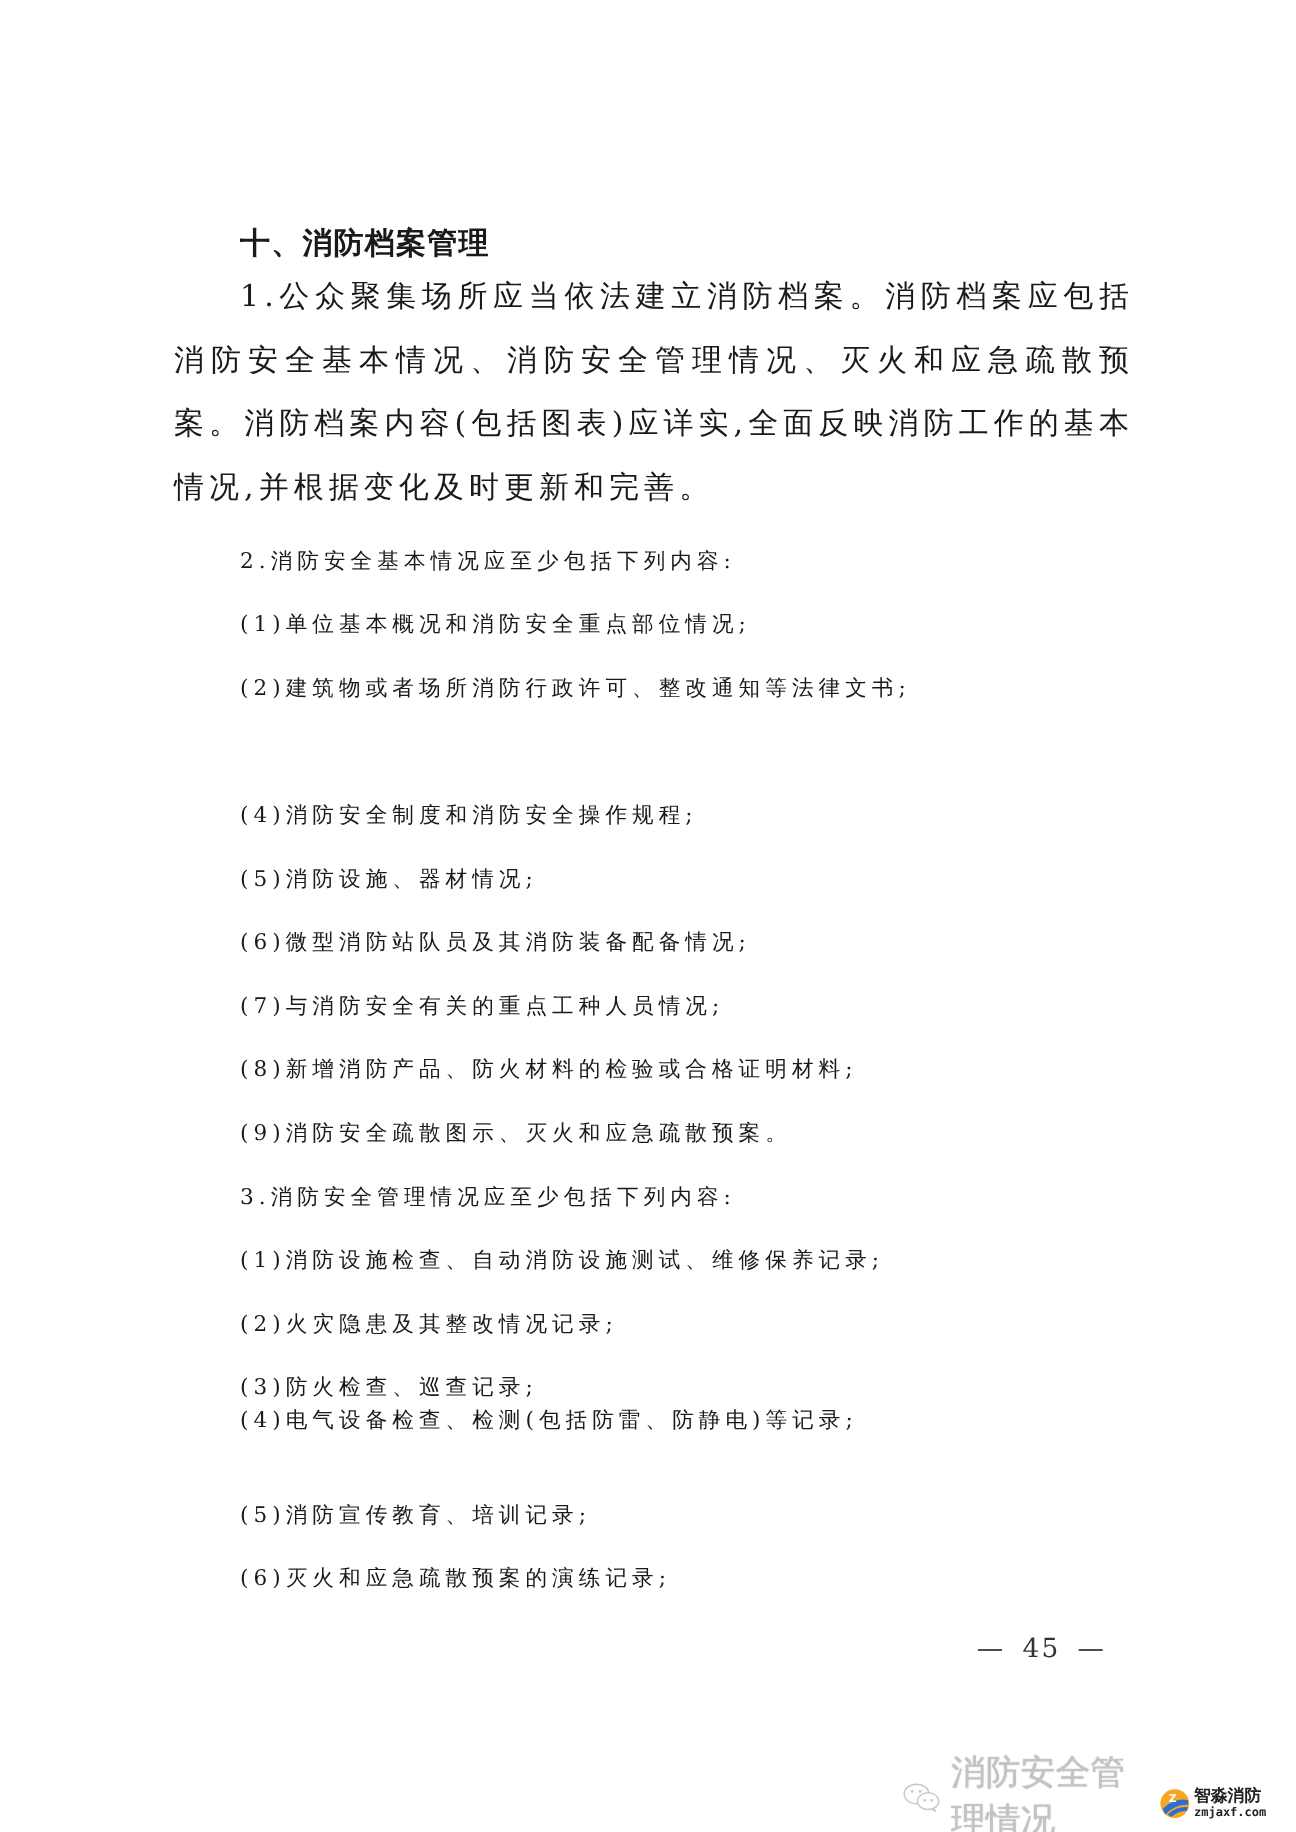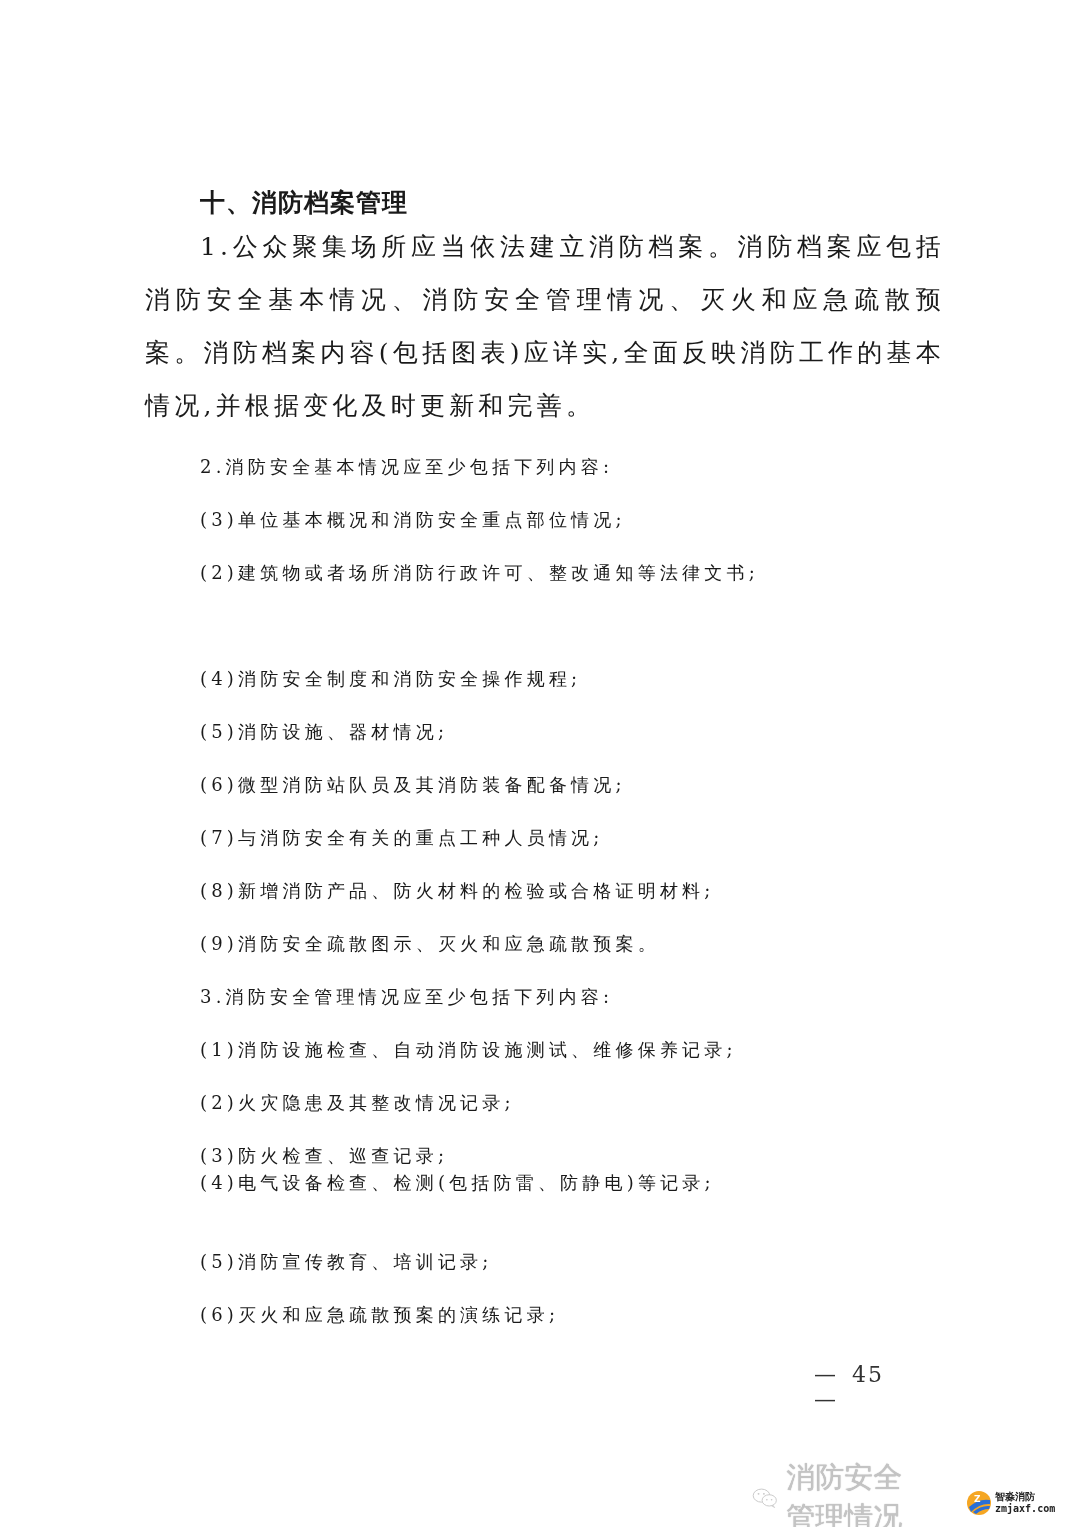--- a/index.html
+++ b/index.html
@@ -1,20 +1,20 @@
 <!DOCTYPE html>
 <html><head>
 <meta charset="utf-8">
 <style>
   html, body { margin: 0; padding: 0; }
   body {
     width: 1080px; height: 1527px; background: #ffffff; position: relative; overflow: hidden;
     font-family: "DejaVu Serif", "Liberation Serif", serif; color: #1a1a1a;
   }
-  .page { position: absolute; left: 0; top: 0; width: 924px; height: 1527px; }
+  .page { position: absolute; left: 0; top: 0; width: 924px; height: 1527px; padding-left: 40px; }
   .heading {
     position: absolute; left: 200px; top: 186px; font-size: 25px; font-weight: bold;
     font-family: "DejaVu Sans", "Liberation Sans", sans-serif; letter-spacing: 1px;
   }
   .para {
     position: absolute; left: 145px; width: 800px; font-size: 25px; line-height: 53px;
     letter-spacing: 4.2px; text-indent: 55px; text-align: justify;
   }
   .line {
     position: absolute; left: 200px; font-size: 18px; letter-spacing: 4.2px; white-space: nowrap;
@@ -27,34 +27,34 @@
     position: absolute; left: 752px; top: 1458px; display: flex; align-items: center;
     color: rgba(200,200,200,0.9); font-family: "DejaVu Sans", "Liberation Sans", sans-serif; font-size: 29px;
     text-shadow: 0 0 1px #999;
   }
   .wm-icon { width: 44px; height: 36px; margin-right: 8px; }
   .logo {
     position: absolute; left: 966px; top: 1490px; display: flex; align-items: center;
   }
   .logo-mark { width: 26px; height: 26px; margin-right: 3px; }
   .logo-text { display: flex; flex-direction: column; line-height: 1; }
-  .logo-cn { font-family: "DejaVu Sans", sans-serif; font-size: 10px; font-weight: bold; color: #222; }
+  .logo-cn { font-family: "DejaVu Sans", sans-serif; font-size: 14px; font-weight: bold; color: #222; }
   .logo-url { font-family: "DejaVu Sans Mono", monospace; font-size: 10px; font-weight: bold; color: #222; margin-top: 2px; }
 </style>
 </head>
 <body>
 
 <div class="page">
 
   <div class="heading">十、消防档案管理</div>
 
   <div class="para" style="top:220px;">1.公众聚集场所应当依法建立消防档案。消防档案应包括消防安全基本情况、消防安全管理情况、灭火和应急疏散预案。消防档案内容(包括图表)应详实,全面反映消防工作的基本情况,并根据变化及时更新和完善。</div>
 
   <div class="line" style="top:455px;">2.消防安全基本情况应至少包括下列内容:</div>
-  <div class="line" style="top:508px;">(3)单位基本概况和消防安全重点部位情况;</div>
+  <div class="line" style="top:508px;">(1)单位基本概况和消防安全重点部位情况;</div>
   <div class="line" style="top:561px;">(2)建筑物或者场所消防行政许可、整改通知等法律文书;</div>
   <div class="line" style="top:667px;">(4)消防安全制度和消防安全操作规程;</div>
   <div class="line" style="top:720px;">(5)消防设施、器材情况;</div>
   <div class="line" style="top:773px;">(6)微型消防站队员及其消防装备配备情况;</div>
   <div class="line" style="top:826px;">(7)与消防安全有关的重点工种人员情况;</div>
   <div class="line" style="top:879px;">(8)新增消防产品、防火材料的检验或合格证明材料;</div>
   <div class="line" style="top:932px;">(9)消防安全疏散图示、灭火和应急疏散预案。</div>
 
   <div class="line" style="top:985px;">3.消防安全管理情况应至少包括下列内容:</div>
   <div class="line" style="top:1038px;">(1)消防设施检查、自动消防设施测试、维修保养记录;</div>

